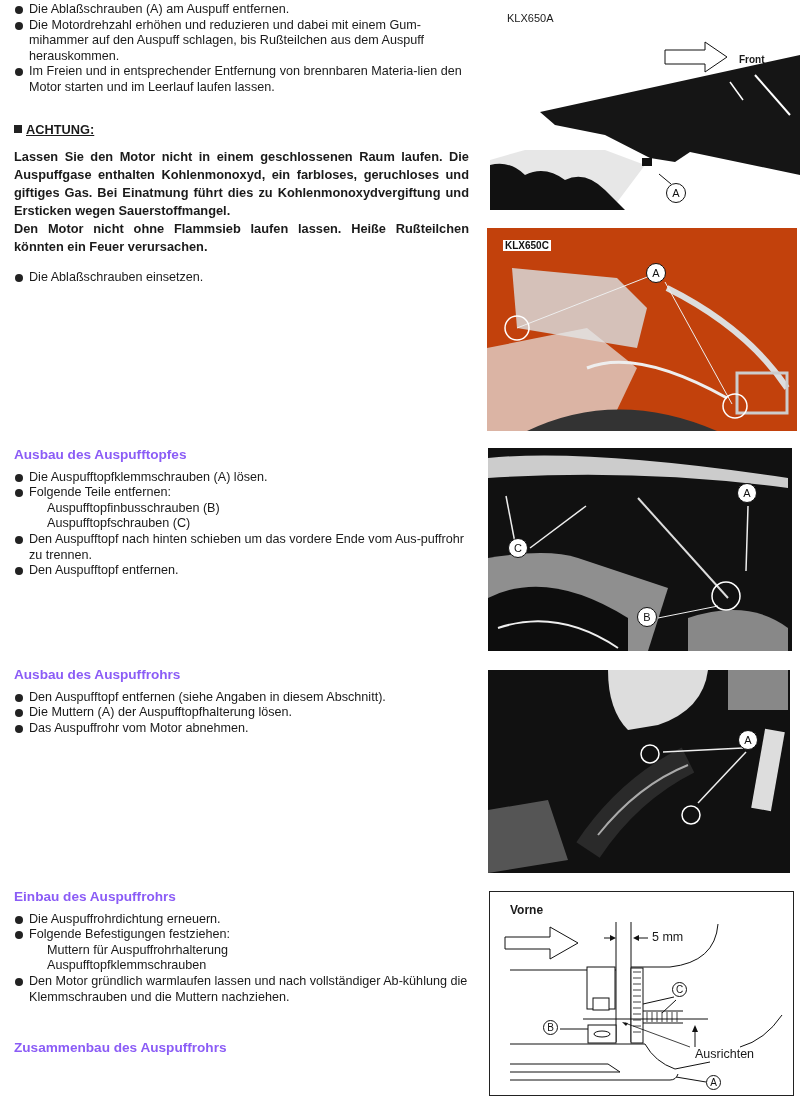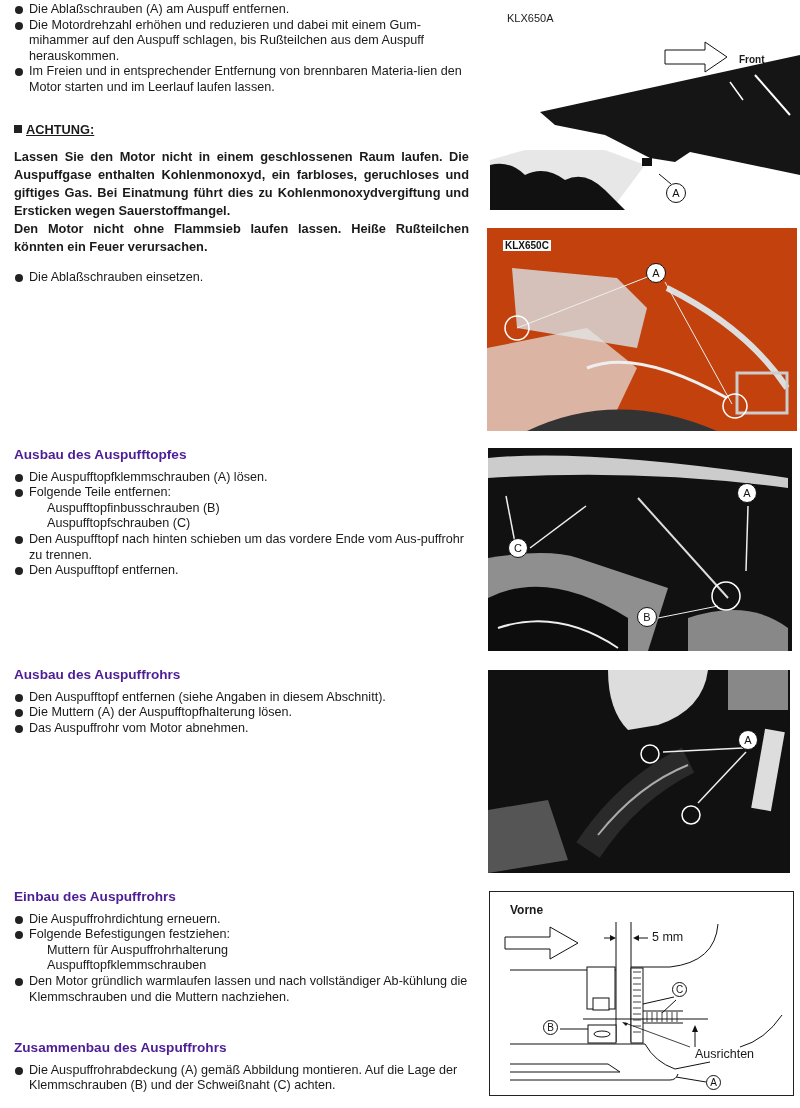--- a/index.html
+++ b/index.html
@@ -2,21 +2,21 @@
 <html><head>
 <meta charset="utf-8">
 <style>
   html, body { margin:0; padding:0; background:#fff; }
   body { width:800px; height:1108px; position:relative; overflow:hidden;
          font-family:"Liberation Sans", sans-serif; color:#1a1a1a; }
   .col { position:absolute; left:14px; width:455px; font-size:12.6px; line-height:15.6px; }
   .bl { position:relative; padding-left:15px; margin:0; }
   .bl::before { content:""; position:absolute; left:1px; top:4px; width:8px; height:8px; border-radius:50%; background:#222; }
   .ind { padding-left:33px; margin:0; }
-  .h { font-weight:bold; font-size:13.6px; color:#4c1d95; margin:0; }
+  .h { font-weight:bold; font-size:13.6px; color:#8b5cf6; margin:0; }
   .warn { font-weight:bold; font-size:12.8px; line-height:18px; text-align:justify; text-align-last:left; }
   .ach { font-weight:bold; text-decoration:underline; font-size:12.8px; }
   .ach-sq { display:inline-block; width:8px; height:8px; background:#222; margin-right:4px; vertical-align:1px; }
   .photo { position:absolute; background:#111; overflow:hidden; }
   .lbl { position:absolute; font-family:"Liberation Sans", sans-serif; font-weight:bold; font-size:11px; }
   .circ { position:absolute; width:18px; height:18px; border:1.5px solid #111; border-radius:50%; background:#fff;
           font-size:11px; text-align:center; line-height:18px; color:#111; font-family:"Liberation Sans", sans-serif; }
   svg { position:absolute; left:0; top:0; }
 </style>
 </head>
@@ -63,21 +63,20 @@
   <p class="bl">Die Auspuffrohrdichtung erneuern.</p>
   <p class="bl">Folgende Befestigungen festziehen:</p>
   <p class="ind">Muttern für Auspuffrohrhalterung</p>
   <p class="ind">Auspufftopfklemmschrauben</p>
   <p class="bl">Den Motor gründlich warmlaufen lassen und nach vollständiger Ab-kühlung die Klemmschrauben und die Muttern nachziehen.</p>
 </div>
 
 <div class="col" style="top:1040px;">
   <p class="h">Zusammenbau des Auspuffrohrs</p>
   <div style="height:7px"></div>
-  <p class="bl">Die Auspuffrohrabdeckung (A) gemäß Abbildung montieren. Auf die Lage der Klemmschrauben (B) und der Schweißnaht (C) achten.</p>
 </div>
 
 <div style="position:absolute;left:485px;top:0;width:315px;height:222px;">
   <div class="lbl" style="left:22px;top:12px;font-weight:normal;font-size:11px;">KLX650A</div>
   <svg width="315" height="222">
     <polygon points="55,112 315,55 315,175 205,152 190,162 165,158 120,135 70,125" fill="#151515"></polygon>
     <polygon points="5,160 40,150 120,150 160,165 130,205 5,210" fill="#cfcfcf" opacity="0.5"></polygon>
     <path d="M5,165 Q25,160 40,175 Q60,165 80,180 Q100,170 120,190 L140,210 L5,210 Z" fill="#111"></path>
     <rect x="157" y="158" width="10" height="8" fill="#111"></rect>
     <line x1="245" y1="82" x2="258" y2="100" stroke="#fff" stroke-width="1.5"></line>

